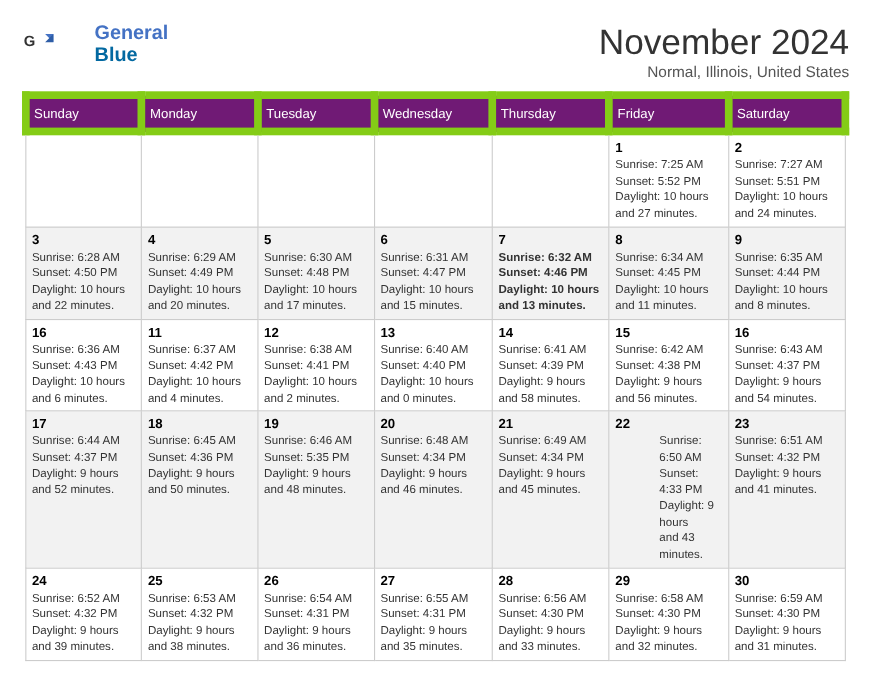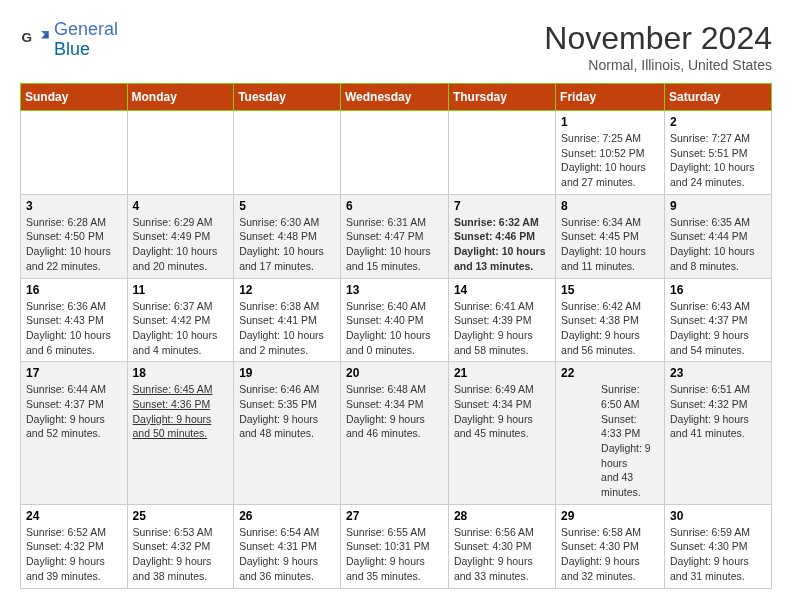--- a/index.html
+++ b/index.html
@@ -15,23 +15,24 @@
       justify-content: space-between;
       align-items: flex-start;
       margin-bottom: 10px;
     }
     .logo {
       display: flex;
       align-items: center;
     }
     .logo-text {
       font-size: 18px;
-      font-weight: normal;
+      font-weight: bold;
       color: #333;
       line-height: 1.1;
+      margin-left: 32px;
     }
     .logo-text span {
       color: #4472C4;
     }
     .logo-icon {
       width: 30px;
       height: 30px;
       margin-right: 4px;
     }
     .title-area {
@@ -45,27 +46,27 @@
     .location-subtitle {
       font-size: 14px;
       color: #555;
     }
     .calendar-table {
       width: 100%;
       border-collapse: collapse;
       font-size: 11px;
     }
     .calendar-table thead tr th {
-      background-color: #c2410c;
+      background-color: #701a75;
       color: #fff;
       padding: 6px 4px;
       text-align: left;
       font-size: 12px;
-      font-weight: bold;
-      border: 1px solid #84cc16;
+      font-weight: normal;
+      border: 7px solid #84cc16;
     }
     .calendar-table tbody tr td {
       border: 1px solid #ccc;
       padding: 4px 5px;
       vertical-align: top;
       width: 110px;
       min-height: 70px;
       height: 80px;
       background: #fff;
     }
@@ -126,21 +127,21 @@
   <tbody id="calendar-body">
   <tr>
         <td class="empty-cell"></td>
         <td class="empty-cell"></td>
         <td class="empty-cell"></td>
         <td class="empty-cell"></td>
         <td class="empty-cell"></td>
         <td>
           <span class="day-number">1</span>
           <div class="day-info" style="white-space: pre-line;">Sunrise: 7:25 AM
-Sunset: 10:52 PM
+Sunset: 5:52 PM
 Daylight: 10 hours
 and 27 minutes.</div>
         </td>
         <td>
           <span class="day-number">2</span>
           <div class="day-info" style="white-space: pre-line;">Sunrise: 7:27 AM
 Sunset: 5:51 PM
 Daylight: 10 hours
 and 24 minutes.</div>
         </td>
@@ -250,21 +251,21 @@
       <tr>
         <td>
           <span class="day-number">17</span>
           <div class="day-info" style="white-space: pre-line;">Sunrise: 6:44 AM
 Sunset: 4:37 PM
 Daylight: 9 hours
 and 52 minutes.</div>
         </td>
         <td>
           <span class="day-number">18</span>
-          <div class="day-info" style="white-space: pre-line; text-decoration: underline;">Sunrise: 6:45 AM
+          <div class="day-info" style="white-space: pre-line;">Sunrise: 6:45 AM
 Sunset: 4:36 PM
 Daylight: 9 hours
 and 50 minutes.</div>
         </td>
         <td>
           <span class="day-number">19</span>
           <div class="day-info" style="white-space: pre-line;">Sunrise: 6:46 AM
 Sunset: 5:35 PM
 Daylight: 9 hours
 and 48 minutes.</div>
@@ -316,21 +317,21 @@
         <td>
           <span class="day-number">26</span>
           <div class="day-info" style="white-space: pre-line;">Sunrise: 6:54 AM
 Sunset: 4:31 PM
 Daylight: 9 hours
 and 36 minutes.</div>
         </td>
         <td>
           <span class="day-number">27</span>
           <div class="day-info" style="white-space: pre-line;">Sunrise: 6:55 AM
-Sunset: 10:31 PM
+Sunset: 4:31 PM
 Daylight: 9 hours
 and 35 minutes.</div>
         </td>
         <td>
           <span class="day-number">28</span>
           <div class="day-info" style="white-space: pre-line;">Sunrise: 6:56 AM
 Sunset: 4:30 PM
 Daylight: 9 hours
 and 33 minutes.</div>
         </td>

